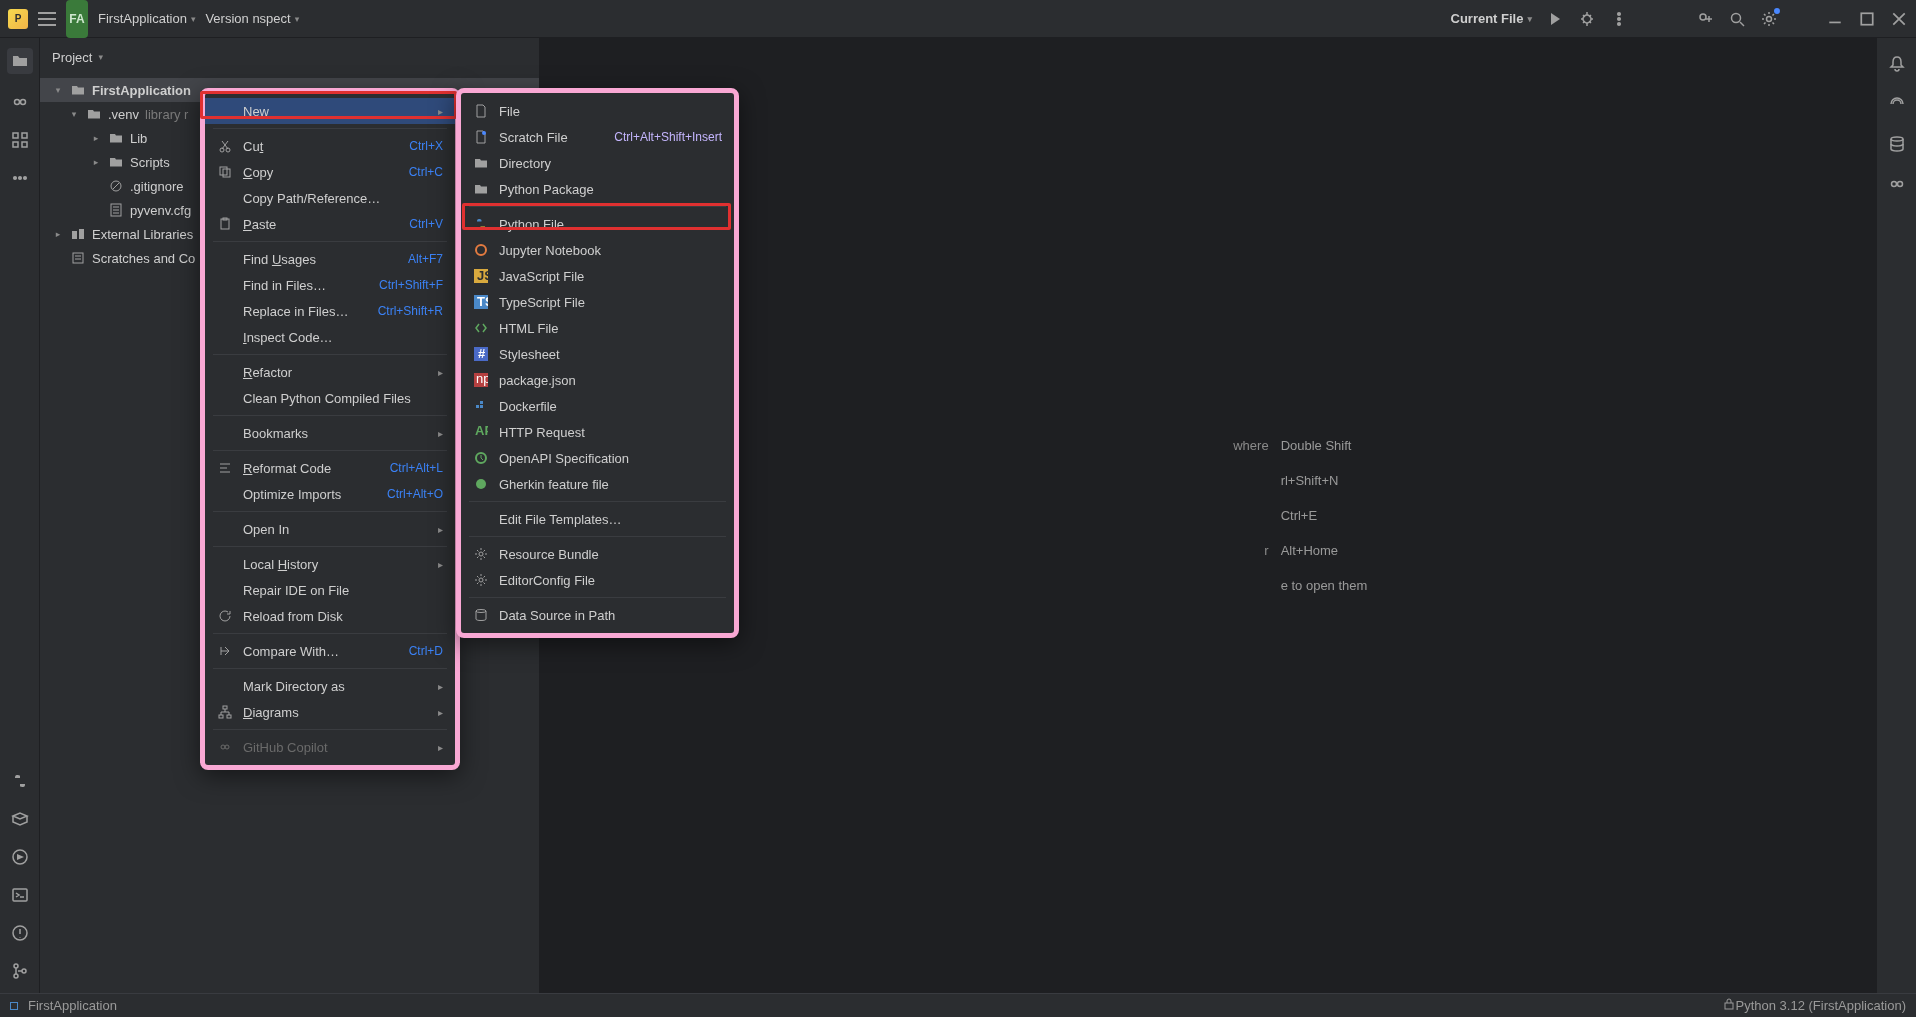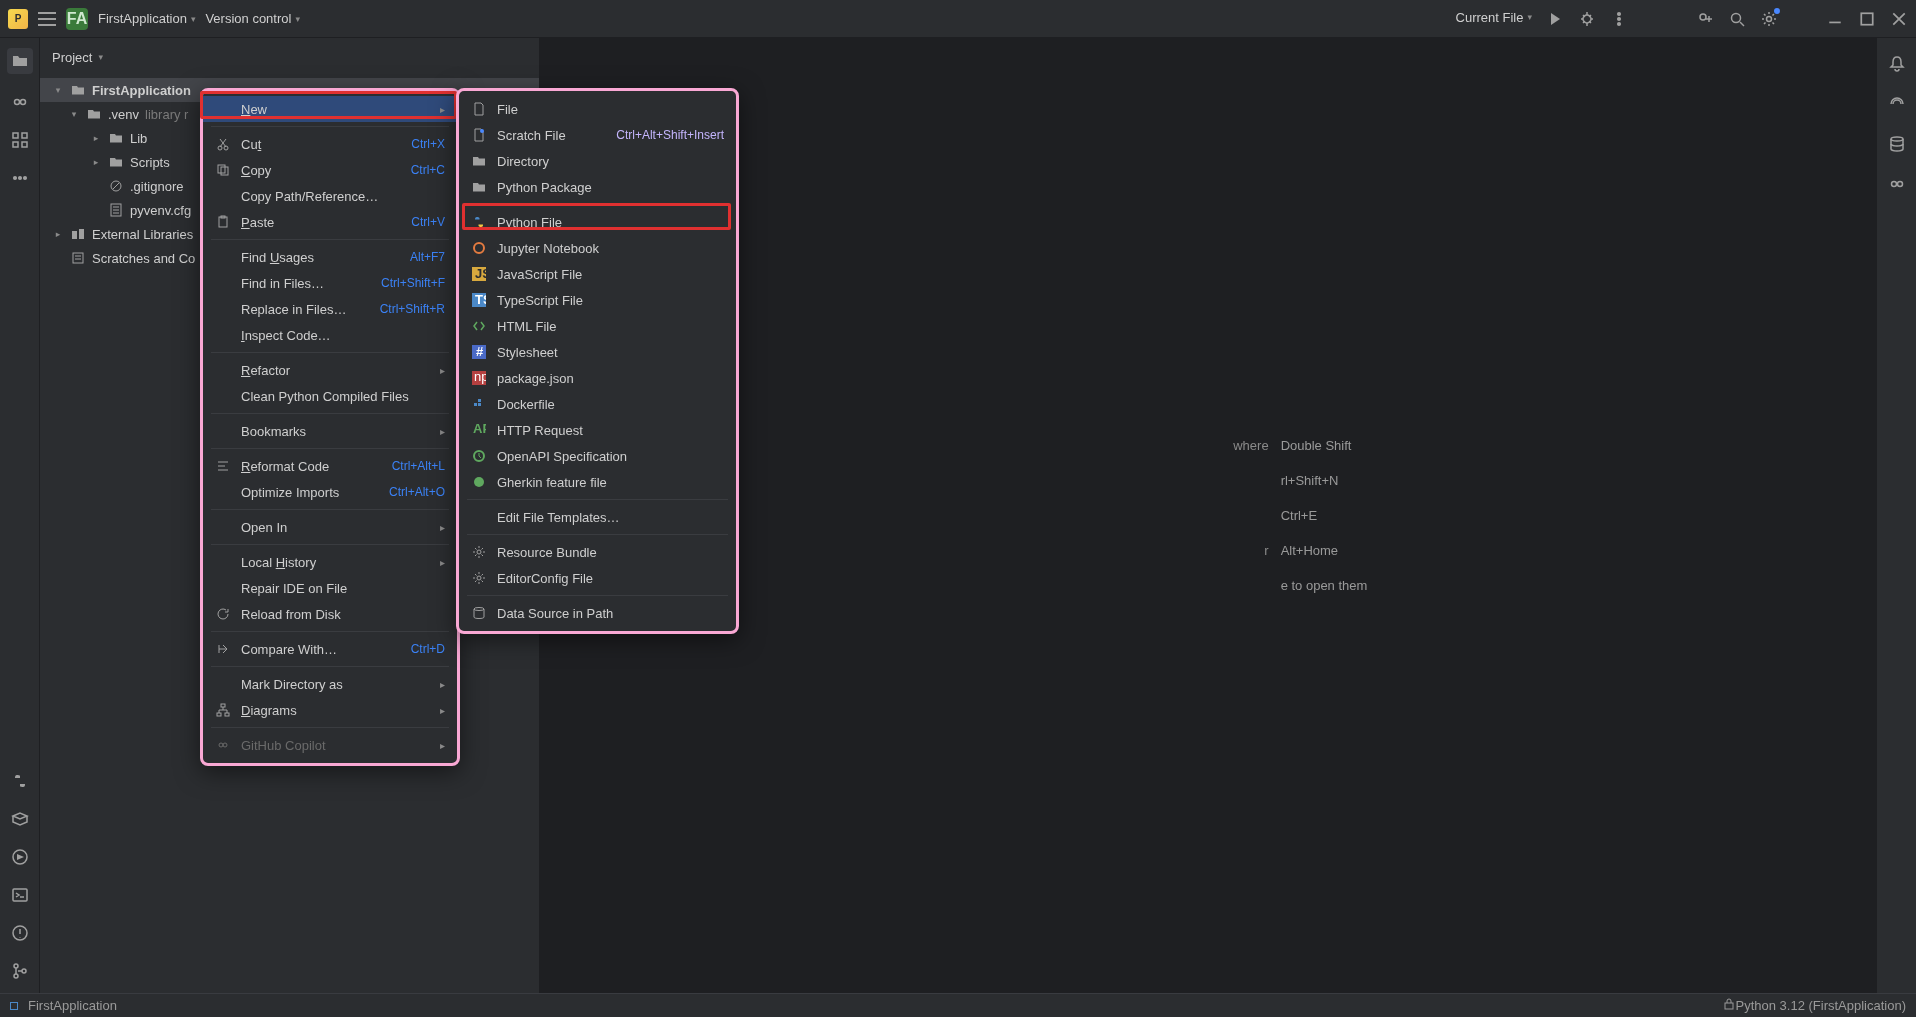--- a/index.html
+++ b/index.html
@@ -1,25 +1,25 @@
 <!DOCTYPE html>
 <html><head>
 <meta charset="utf-8">
 <style>
   * { margin: 0; padding: 0; box-sizing: border-box; font-family: -apple-system, "Segoe UI", Arial, sans-serif; font-size: 13px; }
   body { background: #1e1f22; color: #bfbfbf; width: 1916px; height: 1017px; overflow: hidden; position: relative; }
 
   
   .titlebar { height: 38px; background: #2b2d30; display: flex; align-items: center; padding: 0 8px; gap: 8px; border-bottom: 1px solid #1e1f22; }
   .titlebar .left { display: flex; align-items: center; gap: 10px; flex: 1; }
-  .titlebar .right { display: flex; align-items: flex-start; gap: 14px; }
+  .titlebar .right { display: flex; align-items: center; gap: 14px; font-weight: bold; }
   .app-icon { width: 20px; height: 20px; background: linear-gradient(135deg,#f5d94f,#f2b447); border-radius: 3px; display:flex; align-items:center; justify-content:center; color:#2b2d30; font-weight:bold; font-size:10px;}
   .hamburger { width:18px; height:14px; display:flex; flex-direction:column; justify-content:space-between;}
   .hamburger span{height:2px;background:#a0a0a0;}
-  .fa-badge { width:22px; height:22px; background:#3a7a3a; border-radius:4px; display:flex;align-items:center;justify-content:center;color:#cfe8cf;font-weight:600;font-size:16px;}
+  .fa-badge { width:22px; height:38px; background:#3a7a3a; border-radius:4px; display:flex;align-items:center;justify-content:center;color:#cfe8cf;font-weight:600;font-size:12px;}
   .tb-text { color:#cfcfcf; display:flex; align-items:center; gap:4px; cursor:default;}
   .chev { font-size:9px; color:#8a8a8a;}
   .tb-icon { width:18px;height:18px;color:#a0a0a0; display:flex;align-items:center;justify-content:center;}
   .tb-icon svg{width:16px;height:16px;stroke:#a0a0a0;fill:none;stroke-width:1.5;}
 
   
   .main-row{display:flex;height:calc(100% - 38px - 24px);}
   .left-rail{width:40px;background:#2b2d30;border-right:1px solid #1e1f22;display:flex;flex-direction:column;align-items:center;padding-top:10px;gap:18px;}
   .left-rail-bottom{margin-top:auto;display:flex;flex-direction:column;align-items:center;gap:18px;padding-bottom:12px;}
   .rail-ico{width:20px;height:20px;color:#a0a0a0;display:flex;align-items:center;justify-content:center;}
@@ -41,21 +41,21 @@
   .indent1{padding-left:28px;} .indent2{padding-left:50px;}
 
   
   .editor{flex:1;background:#1e1f22;position:relative;display:flex;align-items:center;justify-content:center;}
   .editor-hints{display:flex;flex-direction:column;gap:20px;color:#7a7a7a;}
   .hint-row{display:flex;gap:12px;align-items:center;}
   .hint-label{text-align:right;width:220px;color:#8a8a8a;}
   .hint-kbd{color:#9a9a9a;}
 
   
-  .ctx{position:absolute;background:#2b2d30;border:3px solid #f9a8d4;border-radius:8px;box-shadow:0 6px 24px rgba(0,0,0,0.5);padding:5px 0;}
+  .ctx{position:absolute;background:#2b2d30;border:5px solid #f9a8d4;border-radius:8px;box-shadow:0 6px 24px rgba(0,0,0,0.5);padding:5px 0;}
   .ctx1{left:200px;top:88px;width:260px;}
   .ctx-item{display:flex;align-items:center;height:26px;padding:0 12px;gap:10px;color:#cfcfcf;cursor:default;}
   .ctx-item .lbl{flex:1;}
   .ctx-item .kbd{color:#3b82f6;font-size:12px;}
   .ctx-item .arrow{color:#8a8a8a;font-size:10px;}
   .ctx-item.hot{background:#2f4a7a;}
   .ctx-item.disabled{color:#6a6a6a;}
   .ctx-sep{height:1px;background:#3a3c40;margin:4px 8px;}
   .ctx-ico{width:16px;height:16px;display:flex;align-items:center;justify-content:center;}
   .ctx-ico svg{width:14px;height:14px;}
@@ -82,21 +82,21 @@
         <span></span>
         <span></span>
         <span></span>
       </div>
     <div class="fa-badge">FA</div>
     <div class="tb-text">
         <span>FirstApplication</span>
         <span class="chev">▾</span>
       </div>
     <div class="tb-text">
-        <span>Version control</span>
+        <span>Version nspect</span>
         <span class="chev">▾</span>
       </div>
   </div>
   <div class="right">
     <div class="tb-text">
         <span>Current File</span>
         <span class="chev">▾</span>
       </div>
     <div class="tb-icon">
         <svg viewBox="0 0 16 16">

